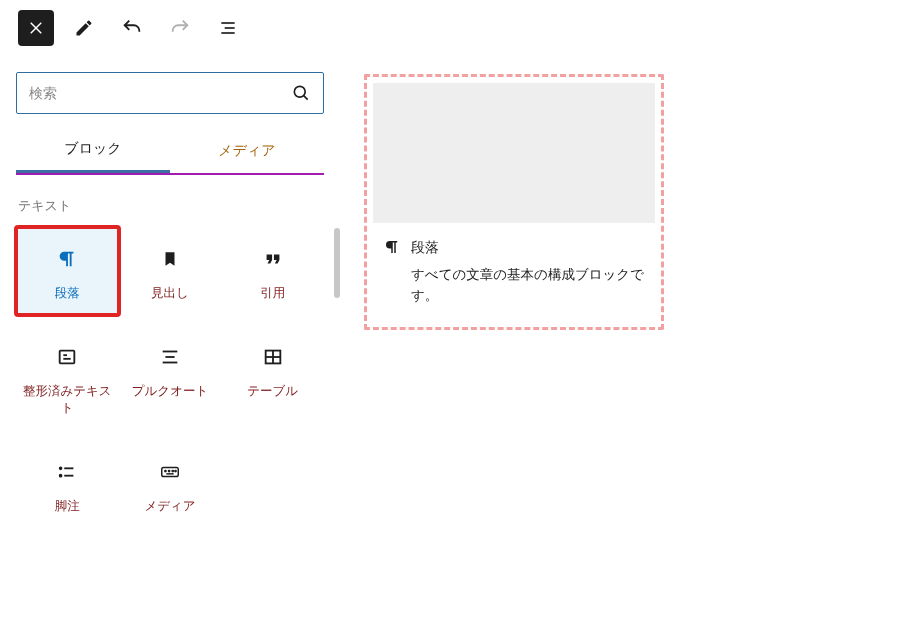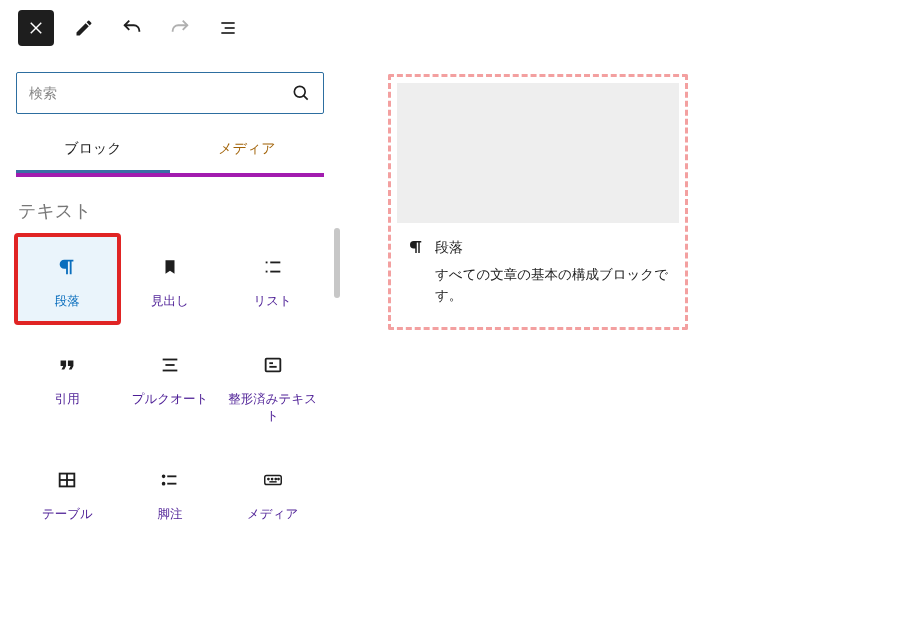--- a/index.html
+++ b/index.html
@@ -25,21 +25,20 @@
       justify-content: center;
       border-radius: 4px;
       cursor: pointer;
     }
     .toolbar-btn.dark { background: #1e1e1e; color: #fff; }
     .toolbar-btn.light { color: #1e1e1e; }
     .toolbar-btn.disabled { color: #b0b0b0; }
     .main {
       display: flex;
       height: calc(629px - 56px);
-      gap: 24px;
     }
     .sidebar {
       width: 340px;
       padding: 16px;
       border-right: none;
       position: relative;
     }
     .search-wrap {
       border: 1.5px solid var(--accent, #2d6ea0);
       border-radius: 2px;
@@ -52,37 +51,38 @@
       flex: 1;
       border: none;
       outline: none;
       font-size: 14px;
       color: #666;
     }
     .search-input::placeholder { color: #888; }
     .search-icon { color: #1e1e1e; }
     .tabs {
       display: flex;
-      border-bottom: 4px solid #a21caf;
+      border-bottom: 2px solid #a21caf;
+      align-items: center;
     }
     .tab {
       flex: 1;
       text-align: center;
       padding: 12px 0;
       font-size: 14px;
       color: #a16207;
       cursor: pointer;
     }
     .tab.active {
       color: #1e1e1e;
       border-bottom: 3px solid #3b6ea5;
       font-weight: 500;
     }
     .section-title {
-      font-size: 18px;
+      font-size: 13px;
       color: #777;
       margin: 22px 0 12px 2px;
     }
     .block-grid {
       display: grid;
       grid-template-columns: repeat(3, 1fr);
       gap: 10px 0;
     }
     .block-item {
       display: flex;
@@ -94,21 +94,21 @@
     }
     .block-item .bi-icon {
       height: 28px;
       display: flex;
       align-items: center;
       justify-content: center;
       color: #1e1e1e;
     }
     .block-item .bi-label {
       font-size: 12.5px;
-      color: #4c1d95;
+      color: #7f1d1d;
       margin-top: 12px;
       text-align: center;
       line-height: 1.3;
     }
     .block-item.selected {
       background: #eaf4fb;
       outline: 4px solid #e02424;
       outline-offset: -2px;
     }
     .block-item.selected .bi-icon { color: #0a6ebd; }
@@ -219,63 +219,52 @@
 
       <div class="block-item">
         <span class="bi-icon">
           <svg width="18" height="22" viewBox="0 0 24 24" fill="currentColor">
               <path d="M6 3h12v18l-6-4-6 4V3z"></path>
             </svg>
         </span>
         <span class="bi-label">見出し</span>
       </div>
 
-      <div class="block-item">
-        <span class="bi-icon">
-          <svg width="22" height="22" viewBox="0 0 24 24" fill="none" stroke="currentColor" stroke-width="2">
-              <line x1="9" y1="7" x2="20" y2="7"></line>
-              <line x1="9" y1="17" x2="20" y2="17"></line>
-              <line x1="4" y1="7" x2="6" y2="7"></line>
-              <line x1="4" y1="17" x2="6" y2="17"></line>
-            </svg>
-        </span>
-        <span class="bi-label">リスト</span>
-      </div>
 
       <div class="block-item">
         <span class="bi-icon">
           <svg width="22" height="22" viewBox="0 0 24 24" fill="currentColor">
               <path d="M6 17h3l2-4V7H5v6h3l-2 4zm8 0h3l2-4V7h-6v6h3l-2 4z"></path>
             </svg>
         </span>
         <span class="bi-label">引用</span>
       </div>
 
 
+
+      <div class="block-item">
+        <span class="bi-icon">
+          <svg width="22" height="22" viewBox="0 0 24 24" fill="none" stroke="currentColor" stroke-width="2">
+              <rect x="4" y="5" width="16" height="14" rx="1"></rect>
+              <line x1="8" y1="10" x2="12" y2="10"></line>
+              <line x1="8" y1="14" x2="16" y2="14"></line>
+            </svg>
+        </span>
+        <span class="bi-label">整形済みテキスト</span>
+      </div>
 
       <div class="block-item">
         <span class="bi-icon">
           <svg width="22" height="22" viewBox="0 0 24 24" fill="none" stroke="currentColor" stroke-width="2">
               <line x1="4" y1="6" x2="20" y2="6"></line>
               <line x1="7" y1="12" x2="17" y2="12"></line>
               <line x1="4" y1="18" x2="20" y2="18"></line>
             </svg>
         </span>
         <span class="bi-label">プルクオート</span>
-      </div>
-
-      <div class="block-item">
-        <span class="bi-icon">
-          <svg width="22" height="22" viewBox="0 0 24 24" fill="none" stroke="currentColor" stroke-width="2">
-              <rect x="4" y="5" width="16" height="14" rx="1"></rect>
-              <line x1="8" y1="10" x2="12" y2="10"></line>
-              <line x1="8" y1="14" x2="16" y2="14"></line>
-            </svg>
-        </span>
-        <span class="bi-label">整形済みテキスト</span>
       </div>
 
       <div class="block-item">
         <span class="bi-icon">
           <svg width="22" height="22" viewBox="0 0 24 24" fill="none" stroke="currentColor" stroke-width="2">
               <rect x="4" y="5" width="16" height="14"></rect>
               <line x1="4" y1="12" x2="20" y2="12"></line>
               <line x1="12" y1="5" x2="12" y2="19"></line>
             </svg>
         </span>

